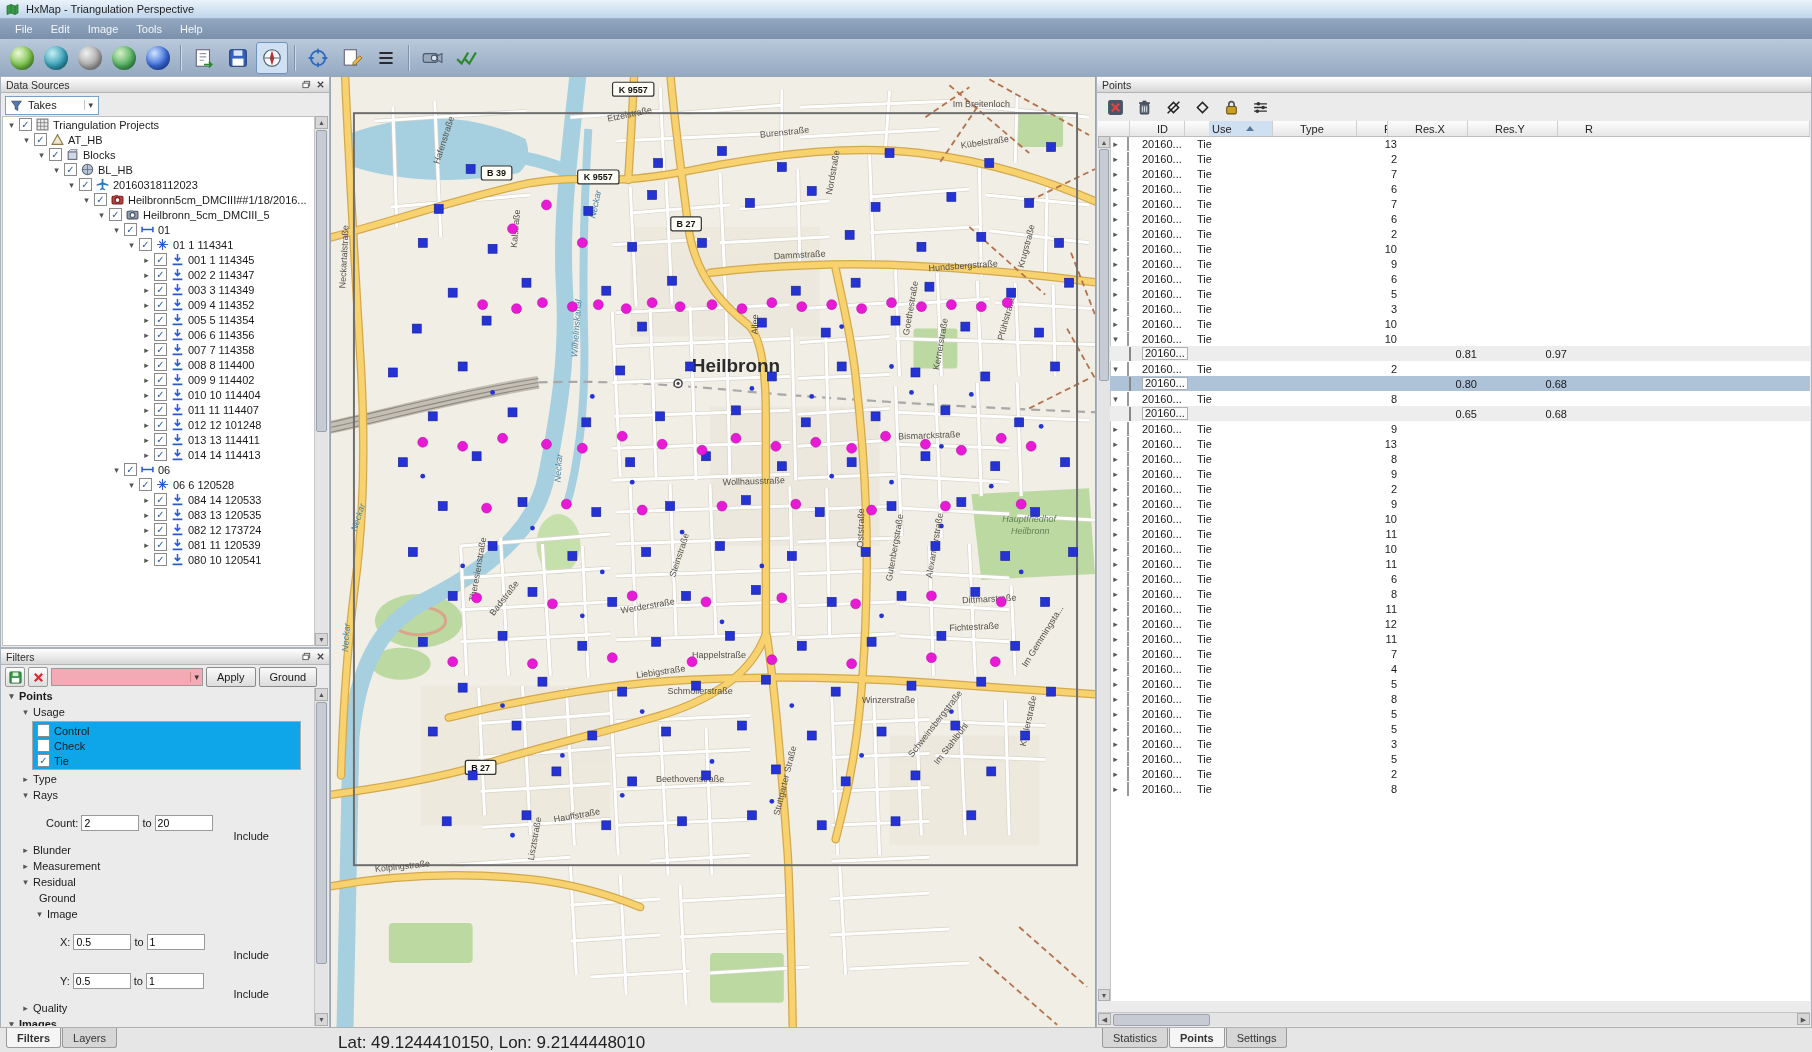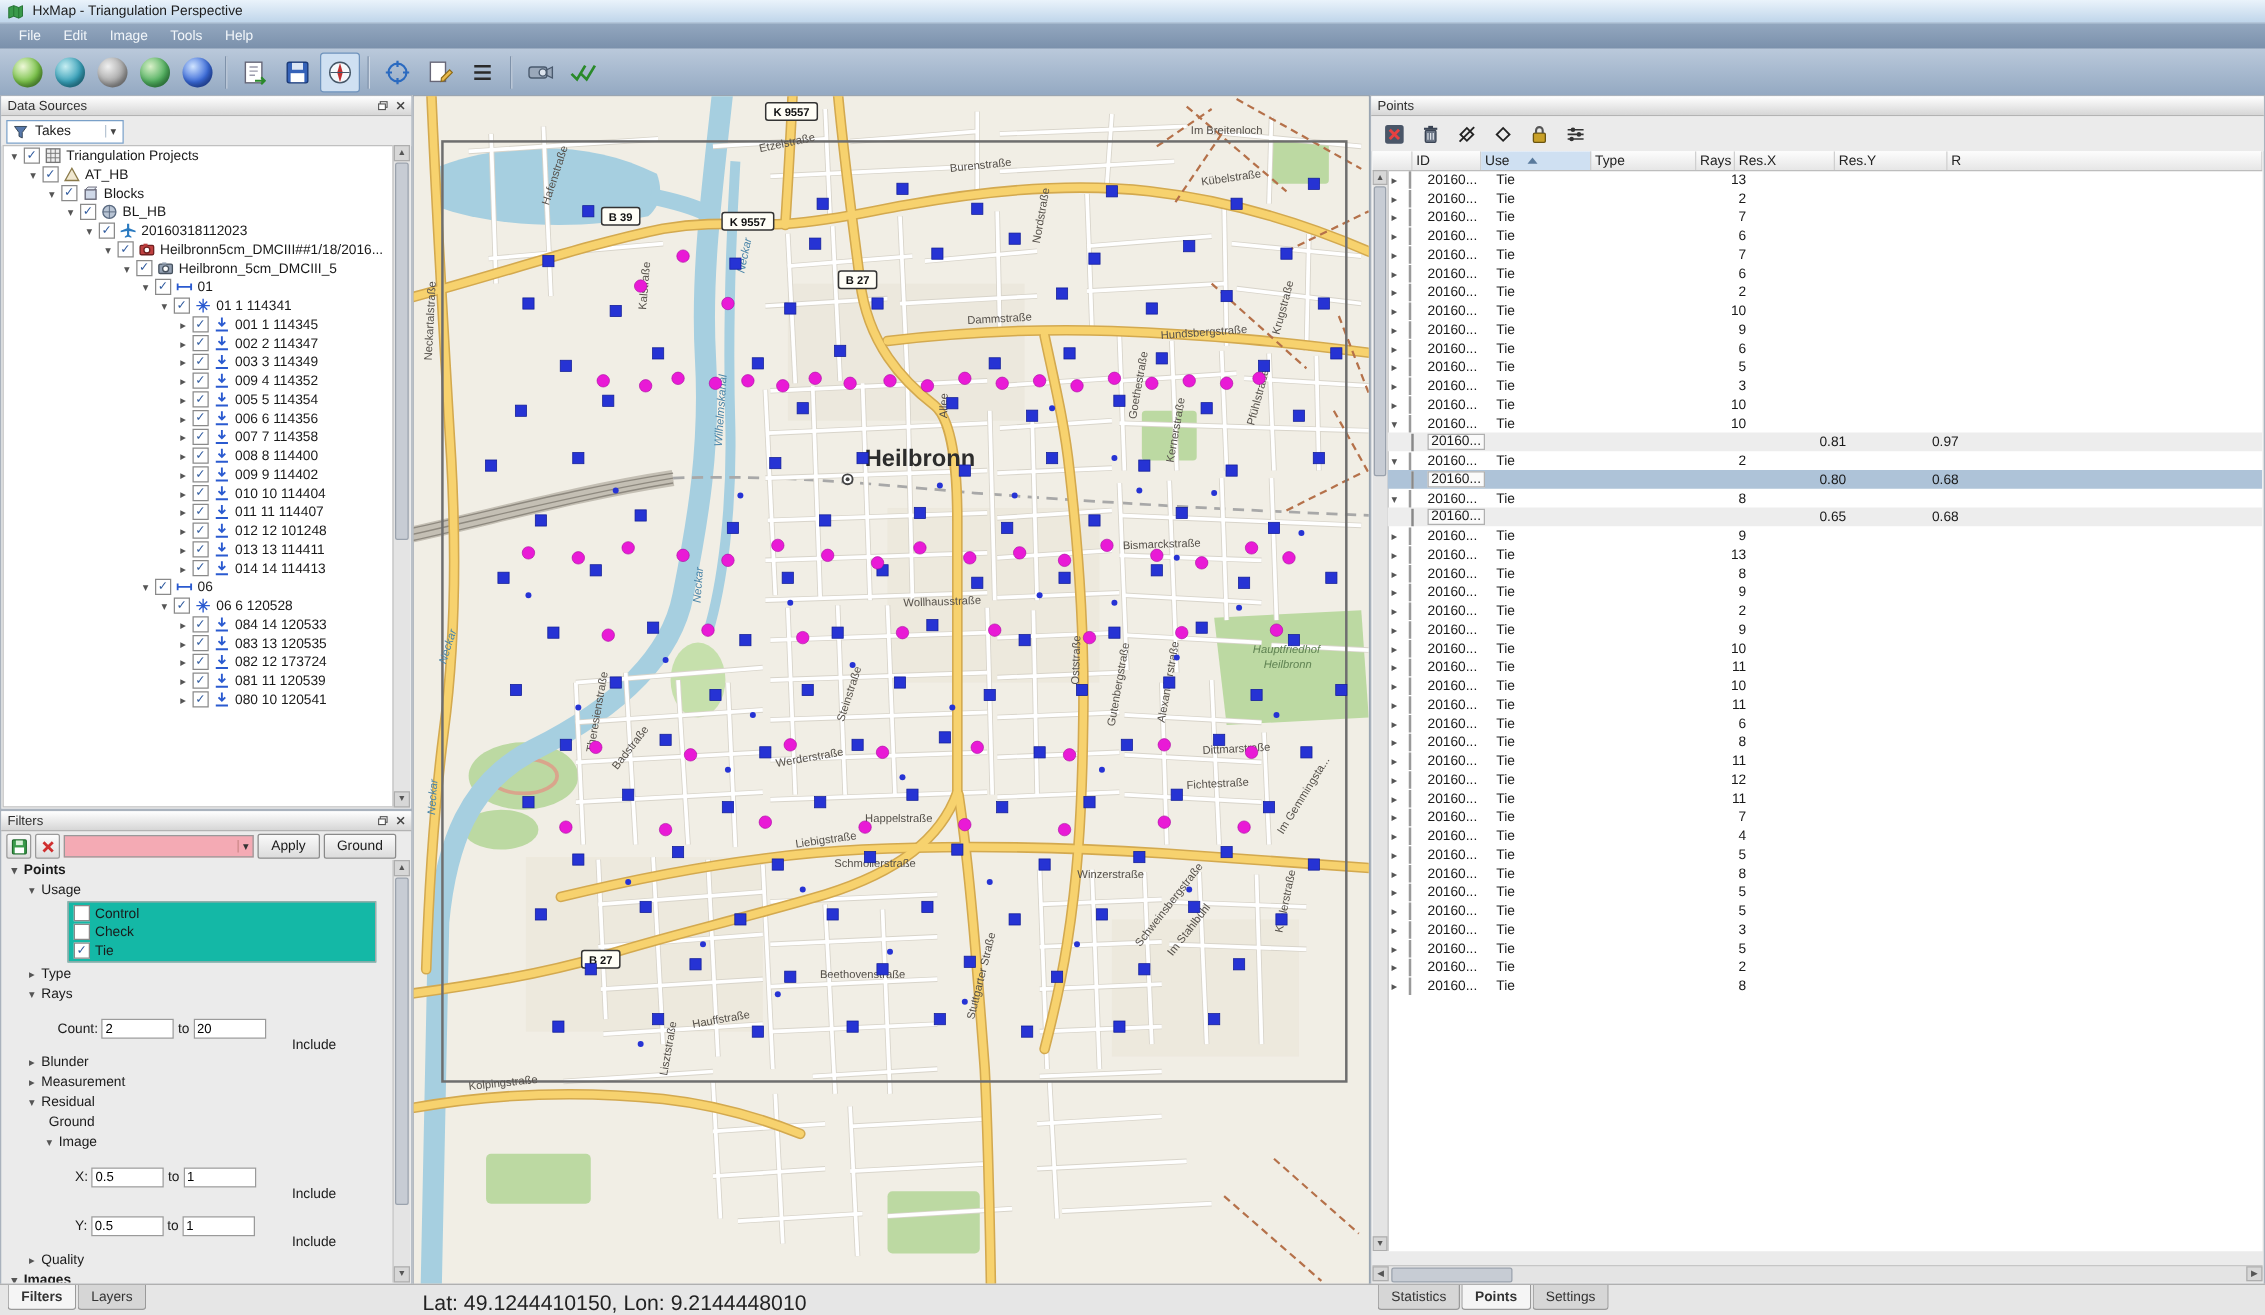--- a/index.html
+++ b/index.html
@@ -54,34 +54,34 @@
   .flt-btn{width:18px;height:18px;border:1px solid #9a9a9a;background:linear-gradient(#fcfcfc,#dedede);
     display:flex;align-items:center;justify-content:center;border-radius:2px;}
   .flt-btn svg{width:13px;height:13px;}
   .flt-search{width:150px;height:16px;background:#f4aab4;border:1px solid #999;display:flex;align-items:center;}
   .flt-search .grow{flex:1;}
   .flt-search .caret{font-size:9px;color:#333;padding:0 3px;border-left:1px solid #c88;}
   .btn{height:18px;padding:0 10px;border:1px solid #8a8a8a;border-radius:2px;background:linear-gradient(#fafafa,#dcdcdc);font-size:11px;display:flex;align-items:center;}
   .flt-wrap{position:absolute;top:39px;left:1px;right:14px;bottom:1px;background:#ebebeb;overflow:hidden;}
   .frow{min-height:16px;display:flex;align-items:center;white-space:nowrap;}
   .frow.bold{font-weight:bold;}
-  .group-box{background:#14b8a6;border:1px solid #a8a8a8;margin:1px 14px 1px 52px;padding:1px 2px;}
+  .group-box{background:#0ea5e9;border:1px solid #a8a8a8;margin:1px 14px 1px 30px;padding:1px 2px;}
   .group-box .frow{min-height:15px;}
   .rng input{width:52px;height:14px;border:1px solid #9a9a9a;font-size:10.5px;font-family:"Liberation Sans",sans-serif;padding:0 2px;margin:0 3px;background:#fff;}
   .rng .inc{margin-left:auto;margin-right:46px;margin-top:27px;}
   
   #maparea{position:absolute;left:330px;top:76px;width:766px;height:952px;border:1px solid #9aa5b1;box-sizing:border-box;background:#f1eee5;}
   
   .pts-toolbar{height:28px;display:flex;align-items:center;gap:5px;padding-left:6px;background:#ebebeb;}
   .pts-btn{width:22px;height:22px;display:flex;align-items:center;justify-content:center;border:1px solid transparent;border-radius:2px;}
   .pts-btn svg{width:17px;height:17px;}
   .tbl{position:absolute;top:44px;left:1px;right:1px;bottom:26px;background:#fff;overflow:hidden;}
   .phead{display:grid;grid-template-columns:32px 55px 88px 84px 31px 80px 90px 1fr;height:15px;
     background:linear-gradient(#fdfdfd,#e6e6e6);border-bottom:1px solid #bdbdbd;font-size:11px;color:#222;}
-  .phead .hc{border-right:1px solid #cfcfcf;display:flex;align-items:center;padding-left:3px;overflow:hidden;}
+  .phead .hc{border-right:1px solid #cfcfcf;display:flex;align-items:center;padding-left:3px;overflow:hidden;margin-left:24px;}
   .phead .hc.sorted{background:#cfe0f2;}
   .sort-caret{width:0;height:0;border-left:4px solid transparent;border-right:4px solid transparent;border-bottom:5px solid #5a7a9c;margin-left:14px;}
   .tbody{position:absolute;top:15px;left:12px;right:0;bottom:0;overflow:hidden;}
   .prow{display:grid;grid-template-columns:14px 18px 55px 88px 84px 31px 80px 90px 1fr;height:15px;align-items:center;font-size:11px;}
   .prow .num{text-align:right;padding-right:3px;}
   .prow.child{background:#ededed;}
   .prow.child.selected{background:#aec3d8;}
   .idbox{display:inline-block;border:1px solid #b0b0b0;background:#fafafa;padding:0 2px;line-height:11px;}
   .mini-cb{width:9px;height:9px;border:1px solid #9a9a9a;background:#fff;margin-left:3px;}
   .doc-ico{width:8px;height:10px;border:1px solid #888;background:#fff;margin-left:5px;}

